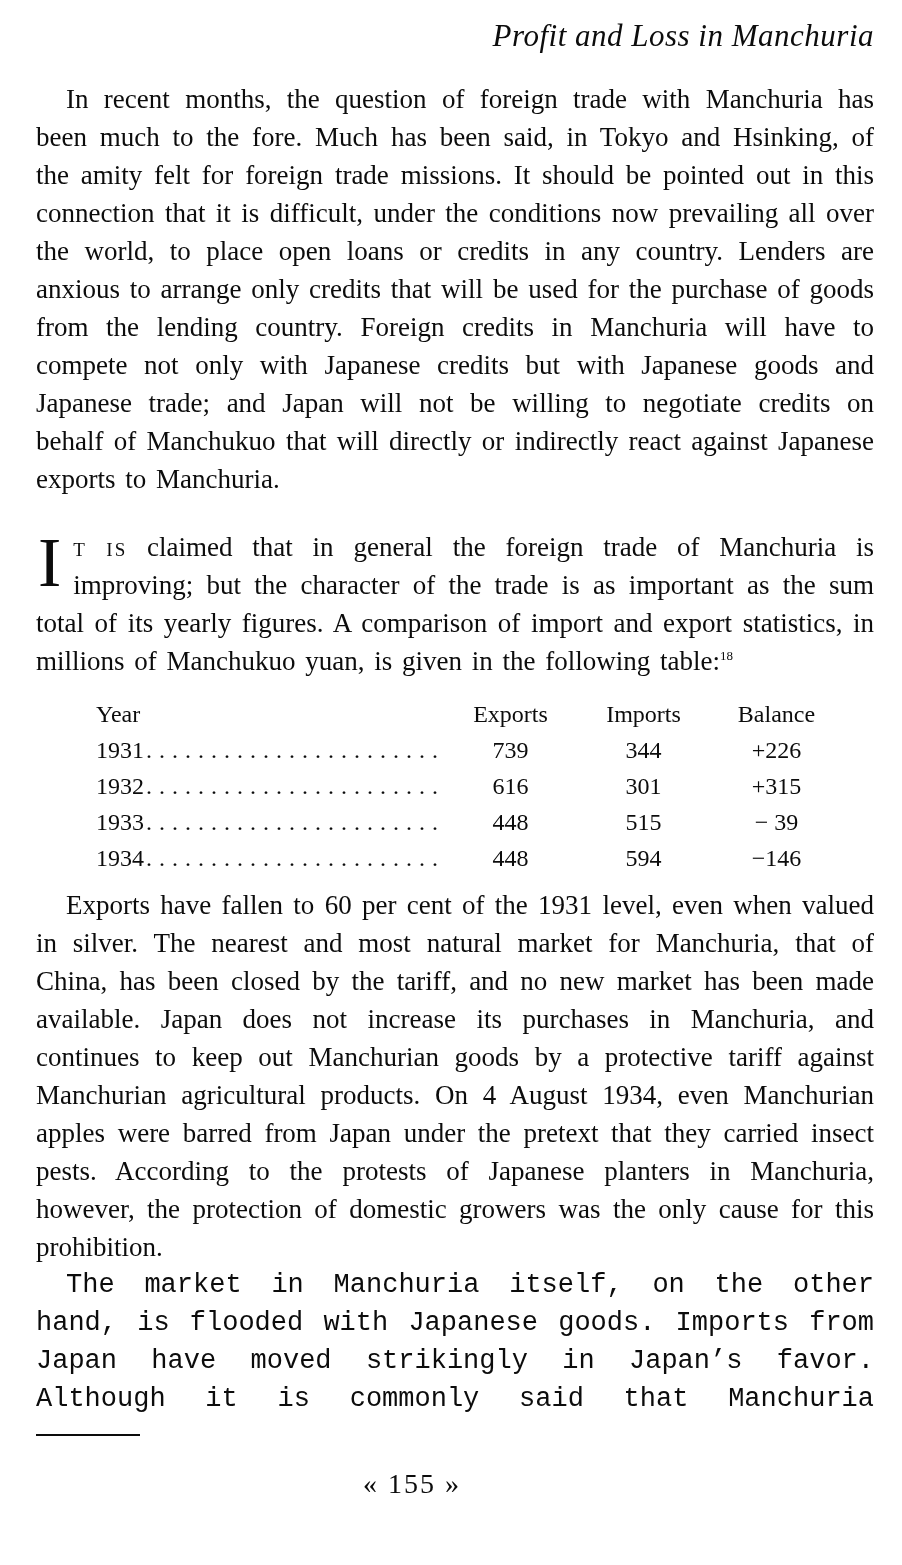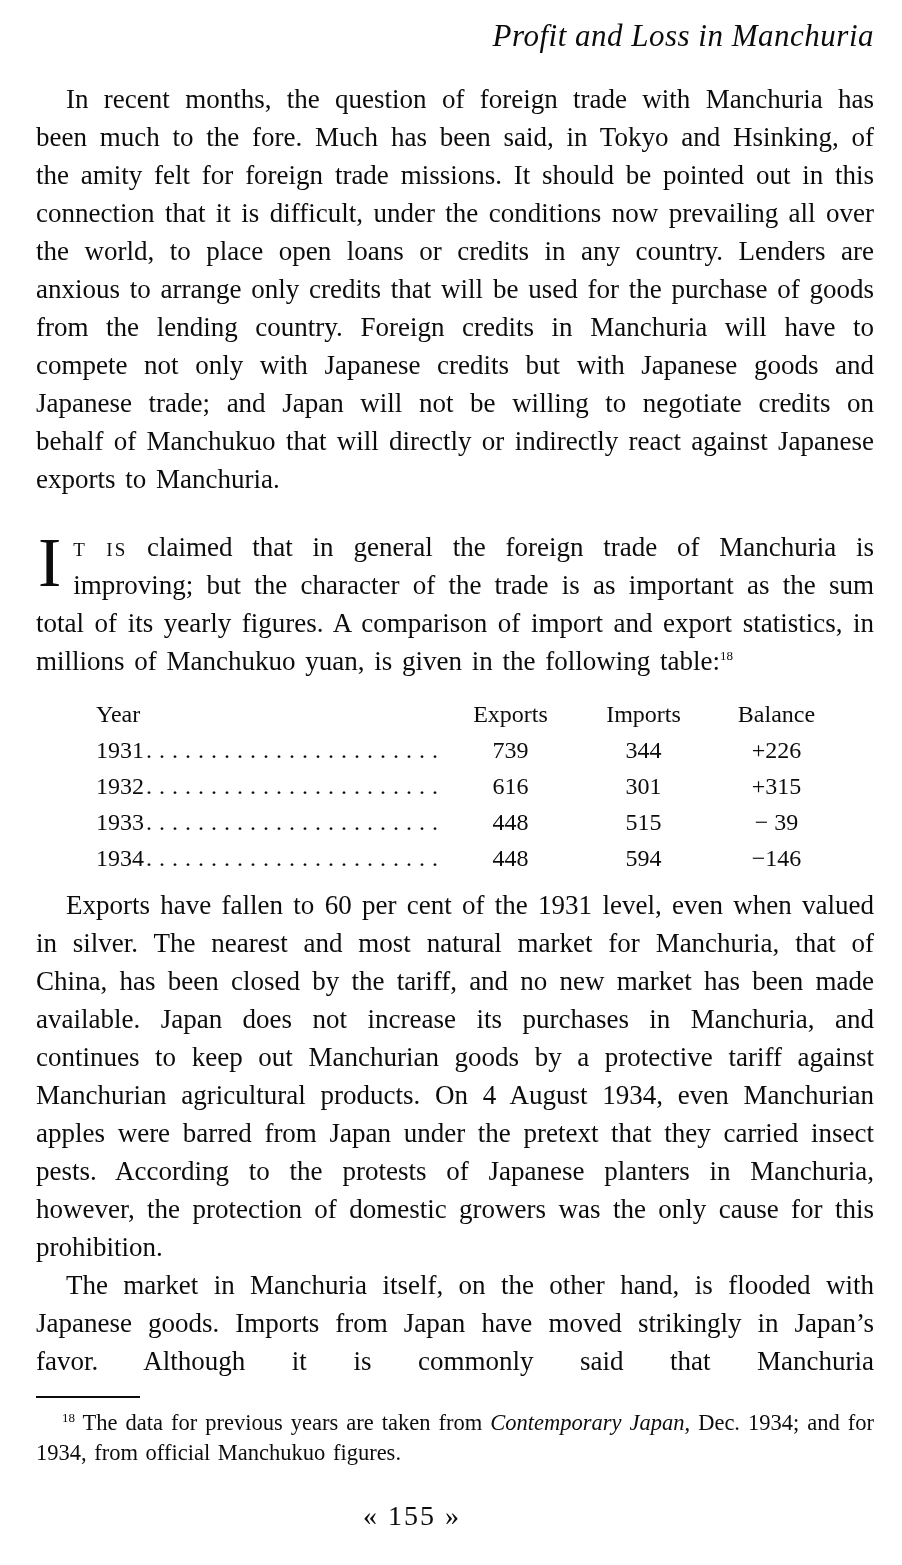--- a/index.html
+++ b/index.html
@@ -29,21 +29,21 @@
   .para {
     font-size: 27px;
     line-height: 38px;
     text-align: justify;
     word-spacing: 3px;
     margin: 0;
   }
   .indent { text-indent: 30px; }
   .p1 { margin-top: 26px; }
   .section-para { margin-top: 30px; }
-  .p-continued { text-align-last: justify; }
+  .p-continued { text-align-last: justify; font-family: Liberation Mono, monospace; }
   .dropcap {
     float: left;
     font-size: 70px;
     line-height: 58px;
     padding: 6px 12px 0 2px;
   }
   .smallcaps {
     font-variant-caps: all-small-caps;
     letter-spacing: 2px;
   }
@@ -155,19 +155,16 @@
       <div class="c-num">−146</div>
     </div>
   </div>
 
   <p class="para indent">Exports have fallen to 60 per cent of the 1931 level, even when valued in silver. The nearest and most natural market for Manchuria, that of China, has been closed by the tariff, and no new market has been made available. Japan does not increase its purchases in Manchuria, and continues to keep out Manchurian goods by a protective tariff against Manchurian agricultural products. On 4 August 1934, even Manchurian apples were barred from Japan under the pretext that they carried insect pests. According to the protests of Japanese planters in Manchuria, however, the protection of domestic growers was the only cause for this prohibition.</p>
 
   <p class="para indent p-continued">The market in Manchuria itself, on the other hand, is flooded with Japanese goods. Imports from Japan have moved strikingly in Japan’s favor. Although it is commonly said that Manchuria</p>
 
   <hr class="fn-rule">
 
-  <p class="footnote">
-    <sup class="ref">18</sup><span> The data for previous years are taken from </span><em>Contemporary Japan</em><span>, Dec. 1934; and for 1934, from official Manchukuo figures.</span>
-  </p>
 
   <div class="pageno">« 155 »</div>
 
 </div>
 
 </body></html>

